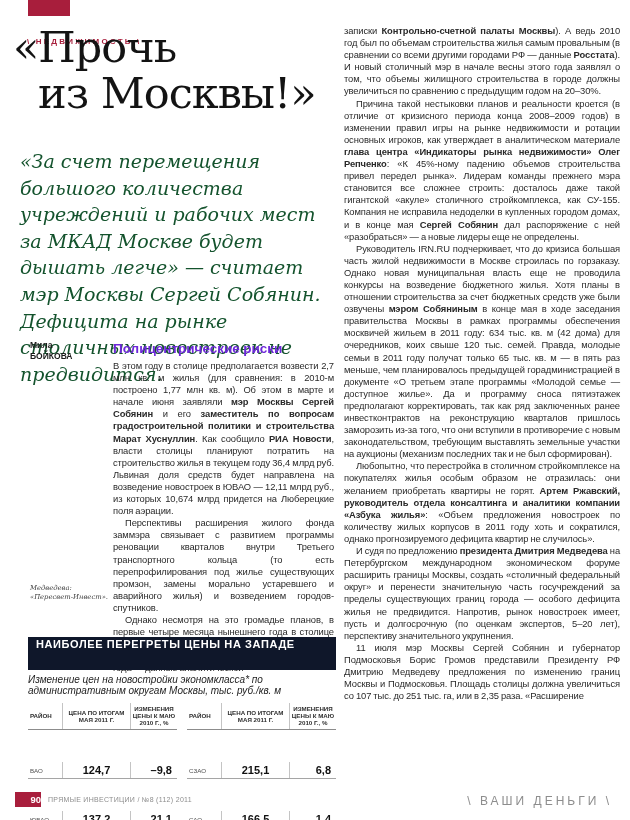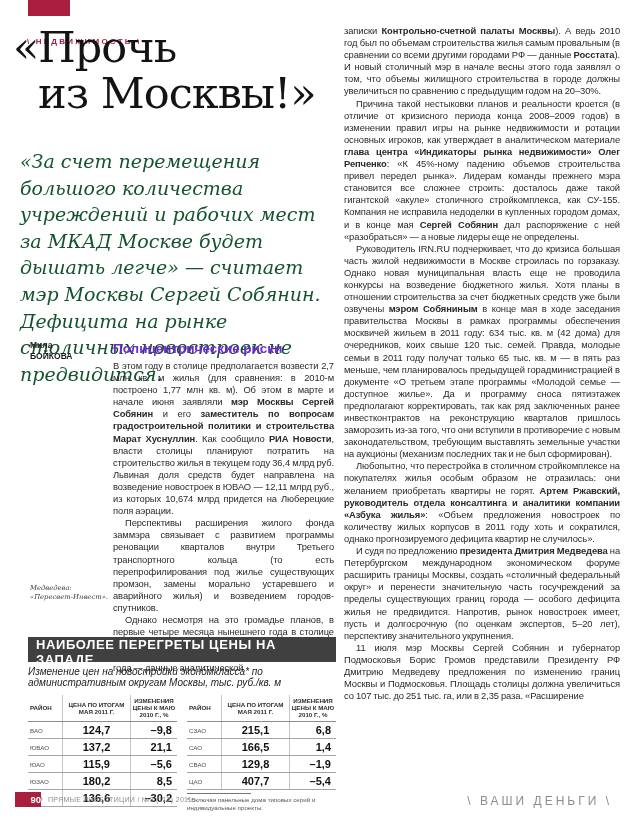--- a/index.html
+++ b/index.html
@@ -33,33 +33,33 @@
   .left-col{left:113px;top:341px;width:221px;}
   .right-col{left:344px;top:25px;width:276px;}
   .col-heading{margin:0 0 4px 0;font-size:13.5px;line-height:15px;font-weight:bold;color:#6d28d9;
         text-align:left;letter-spacing:0;}
   .paras p{margin:0;text-indent:12px;}
   .paras p:first-child{text-indent:0;}
   .b{font-weight:bold;}
 
   
   .table-block{position:absolute;left:28px;top:637px;width:308px;}
-  .band{background:#404040;color:#fff;font-size:13px;font-weight:bold;letter-spacing:0.6px;
-        height:25px;line-height:15px;padding-left:8px;}
+  .band{background:#0f172a;color:#fff;font-size:11px;font-weight:bold;letter-spacing:0.6px;
+        height:33px;line-height:15px;padding-left:8px;}
   .caption{font-family:Liberation Sans, sans-serif;font-style:italic;
         font-size:10px;line-height:10.5px;color:#1d1d1d;margin:5px 0 7px 0;}
   .halves{display:flex;gap:10px;}
   .half{width:149px;}
   .thead{display:grid;grid-template-columns:34px 69px 46px;border-bottom:1px solid #8c8c8c;}
   .thcell{font-size:6.2px;font-weight:bold;color:#2e2e2e;line-height:7px;text-align:center;
         padding:2px 1px 3px 1px;display:flex;align-items:center;justify-content:center;}
   .thcell.c0{justify-content:flex-start;text-align:left;padding-left:2px;}
   .thcell.c1{border-left:1px solid #c4c4c4;border-right:1px solid #c4c4c4;}
   .trow{display:grid;grid-template-columns:34px 69px 46px;border-bottom:1px solid #a5a5a5;}
-  .tcell{padding:2px 2px;display:flex;align-items:center;}
+  .tcell{padding:2px 2px;display:flex;align-items:center;margin-top:32px;}
   .tcell.c0{font-size:6.2px;color:#4f4f4f;}
   .tcell.c1{font-size:11px;font-weight:bold;color:#111;justify-content:center;
         border-left:1px solid #c4c4c4;border-right:1px solid #c4c4c4;}
   .tcell.c2{font-size:11px;font-weight:bold;color:#111;justify-content:flex-end;padding-right:5px;}
   .fn-rule{width:64px;border-top:1px solid #777;margin-top:3px;}
   .footnote{font-size:6.2px;line-height:7.5px;color:#555;margin-top:2px;text-align:left;}
 
   
   .pagenum{position:absolute;left:15px;top:792px;width:26px;height:15px;background:#a81e3c;
         color:#fff;font-size:9.5px;font-weight:bold;text-align:right;line-height:15px;}

